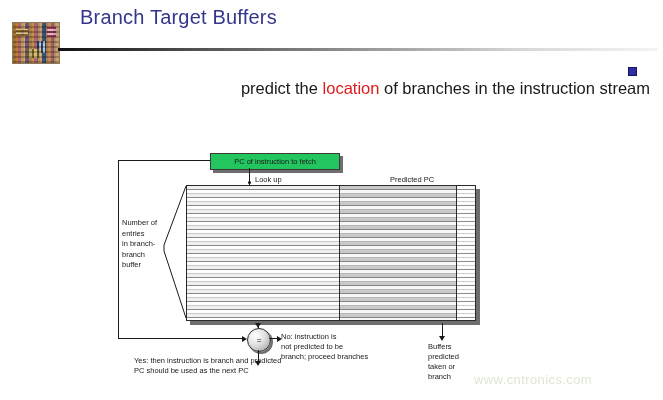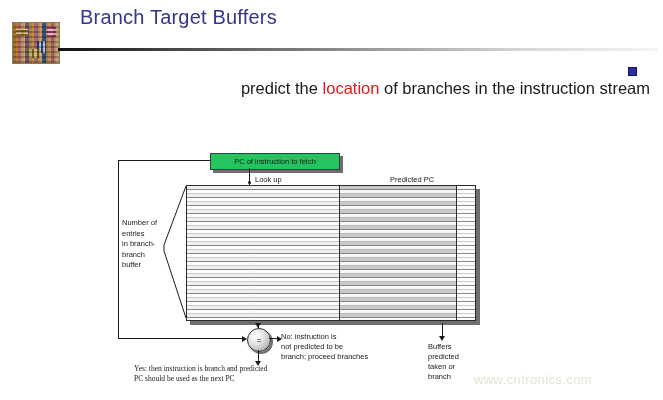--- a/index.html
+++ b/index.html
@@ -65,21 +65,21 @@
     display:flex;align-items:center;justify-content:center;
     white-space:nowrap;
   }
   .pc-box{left:92px;top:3px;width:128px;height:15px;}
 
   .lbl{position:absolute;font-size:7.5px;color:#1a1a1a;line-height:9.5px;white-space:nowrap;}
   .lookup-lbl{left:137px;top:25px;}
   .predpc-lbl{left:264px;top:25px;margin-left:8px;}
   .nentries-lbl{left:4px;top:68px;line-height:10.5px;}
   .no-lbl{left:163px;top:182px;line-height:10px;}
-  .yes-lbl{left:16px;top:214px;line-height:10px;font-family:Liberation Serif, serif;}
+  .yes-lbl{left:16px;top:206px;line-height:10px;}
   .branchpred-lbl{left:310px;top:192px;line-height:10px;}
 
   
   .btb{
     position:absolute;left:68px;top:35px;width:288px;height:134px;
     border:1px solid #2a2a2a;background:#f0f0f0;
     box-shadow:4px 4px 0 #6e6e6e;
     display:flex;overflow:hidden;
   }
   .col{position:relative;height:100%;

